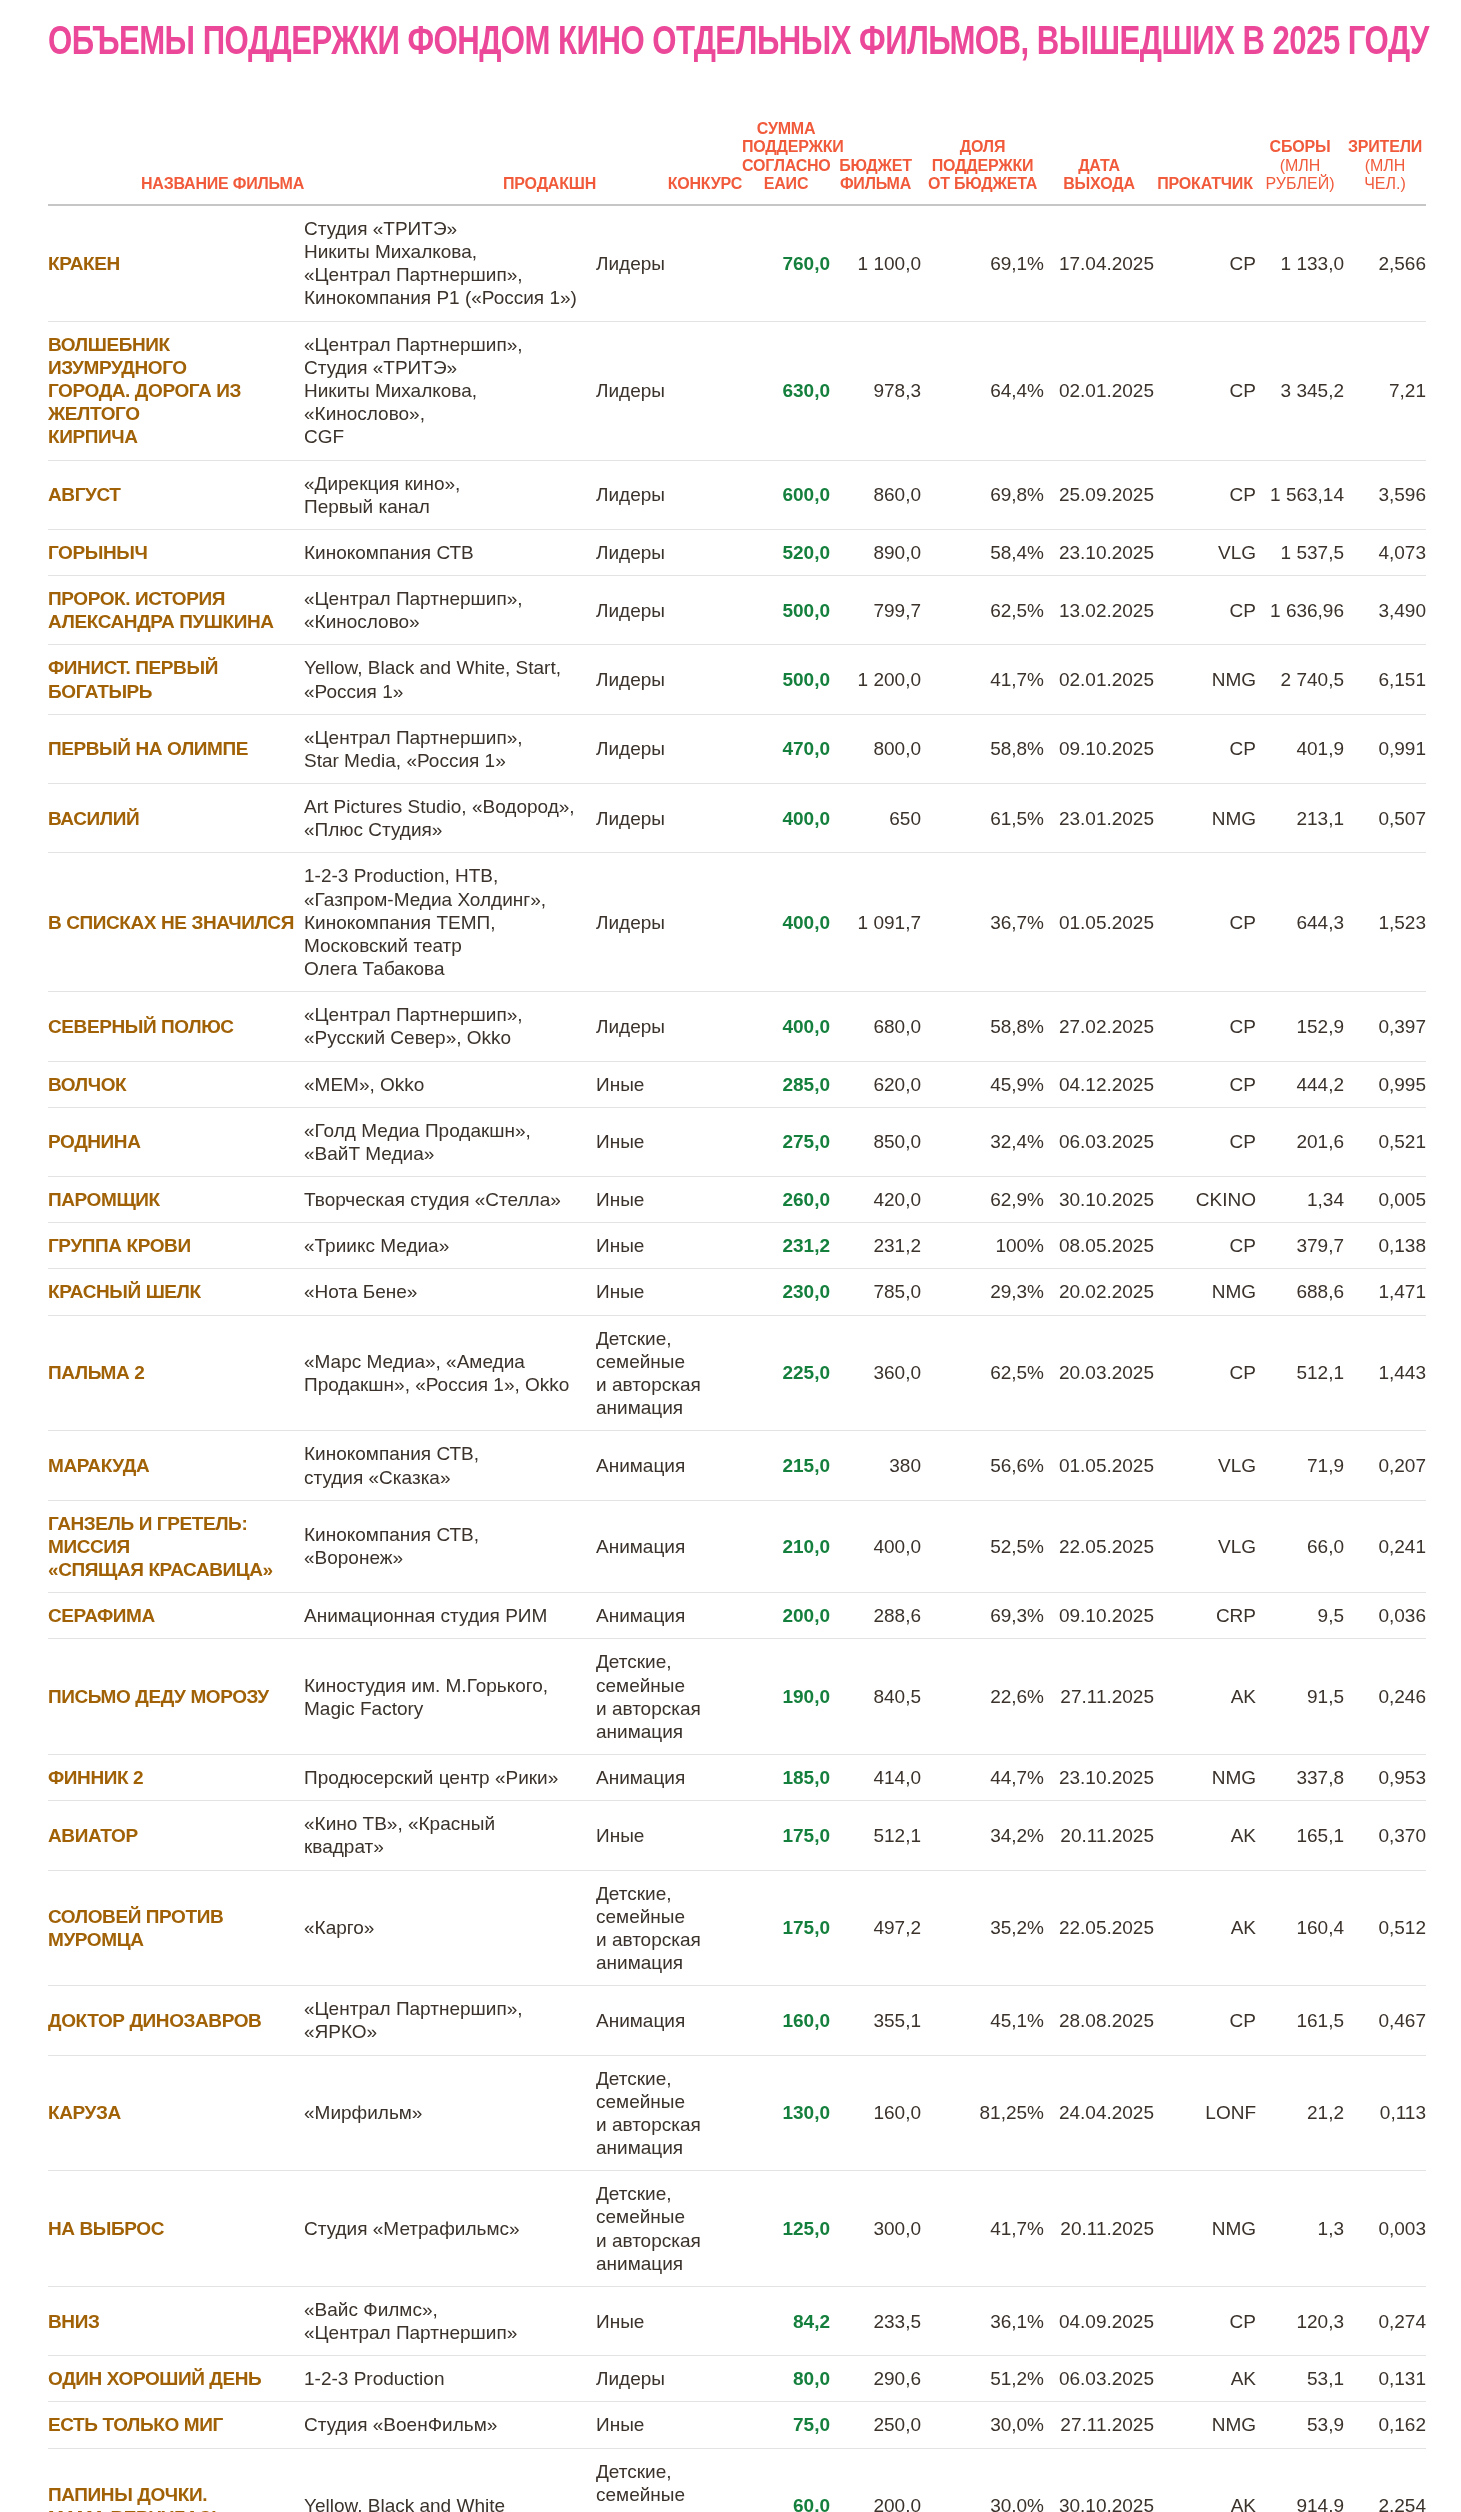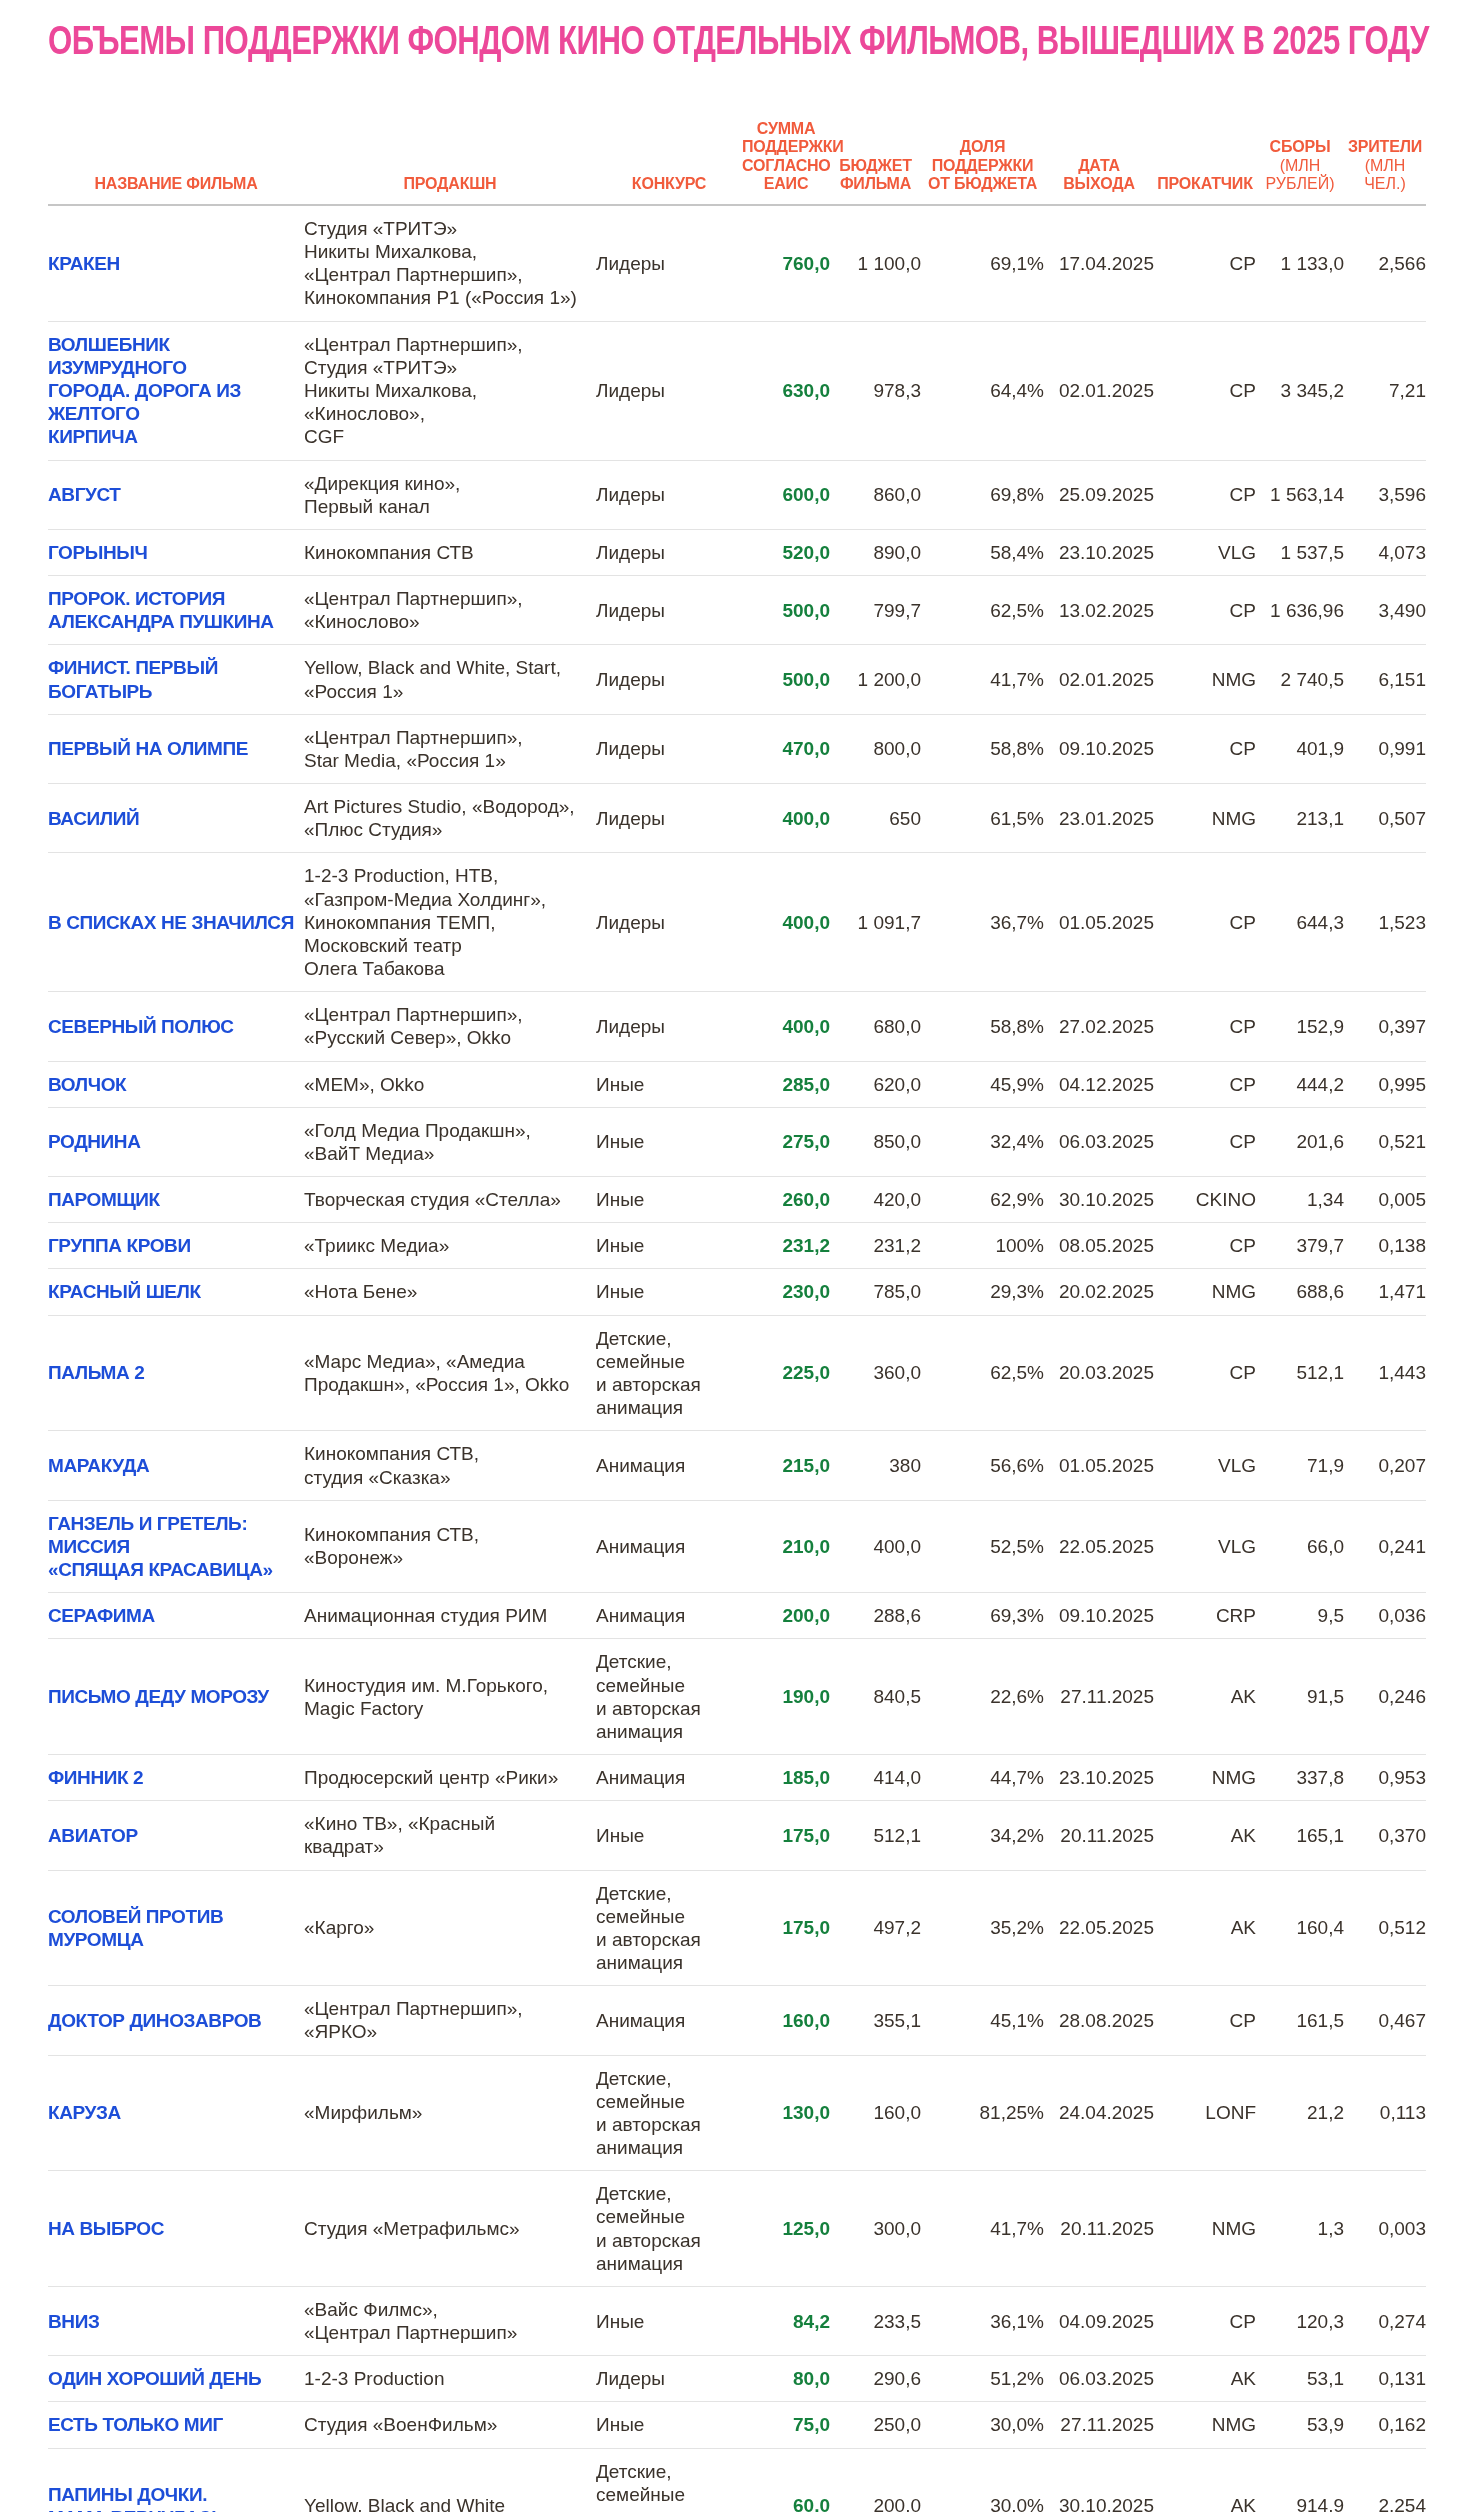--- a/index.html
+++ b/index.html
@@ -38,41 +38,41 @@
     margin-top: 57px;
   }
   thead th {
     color: #f15b3c;
     font-size: 16px;
     line-height: 1.16;
     font-weight: 700;
     letter-spacing: -0.2px;
     vertical-align: bottom;
     padding: 0 0 10.2px 0;
-    text-align: center;
+    text-align: right;
   }
   thead th.num { text-align: center; }
   thead th .sub {
     display: block;
     font-weight: 400;
     letter-spacing: 0;
   }
   thead tr { border-bottom: 2.2px solid #c6c6c6; }
   tbody tr { border-top: 1.5px solid #e3e3e3; }
   tbody tr:first-child { border-top: none; }
   table.films { border-bottom: 2.2px solid #cfcfcf; }
   td {
     font-size: 19px;
     line-height: 1.22;
     vertical-align: middle;
     padding: 11px 0;
   }
   td.name {
     font-weight: 700;
-    color: #1d4ed8;
+    color: #a16207;
     letter-spacing: -0.4px;
     padding-right: 7.3px;
     white-space: pre-line;
   }
   td.prod, td.comp {
     white-space: pre-line;
     padding-right: 19px;
     color: #3a322b;
   }
   td.num {

